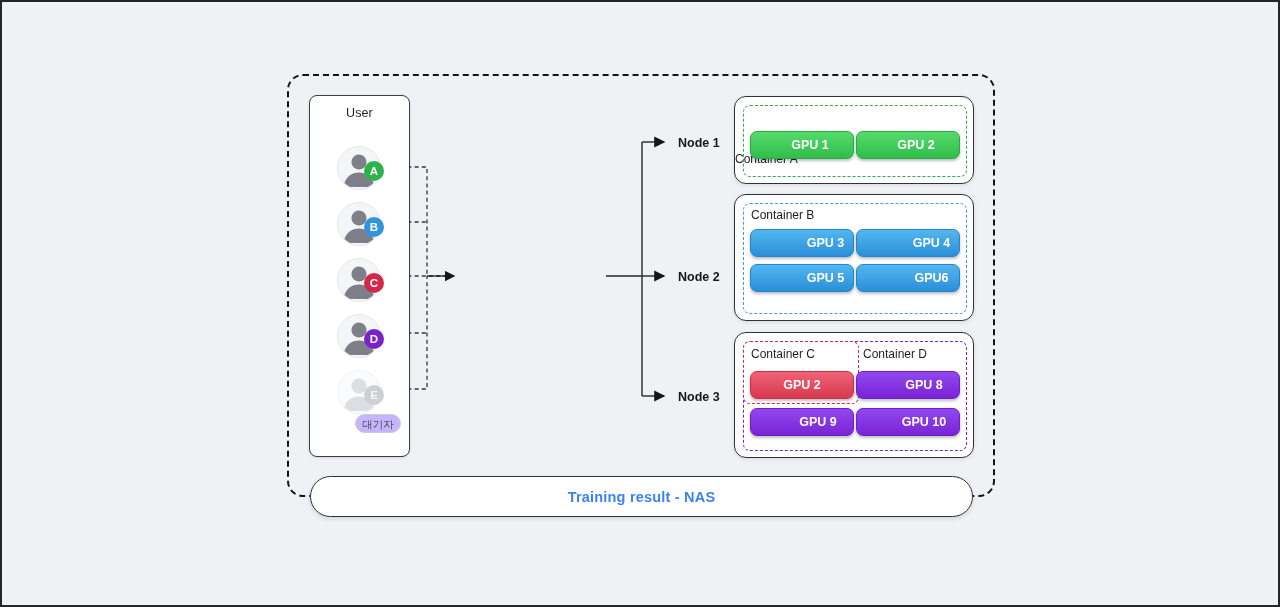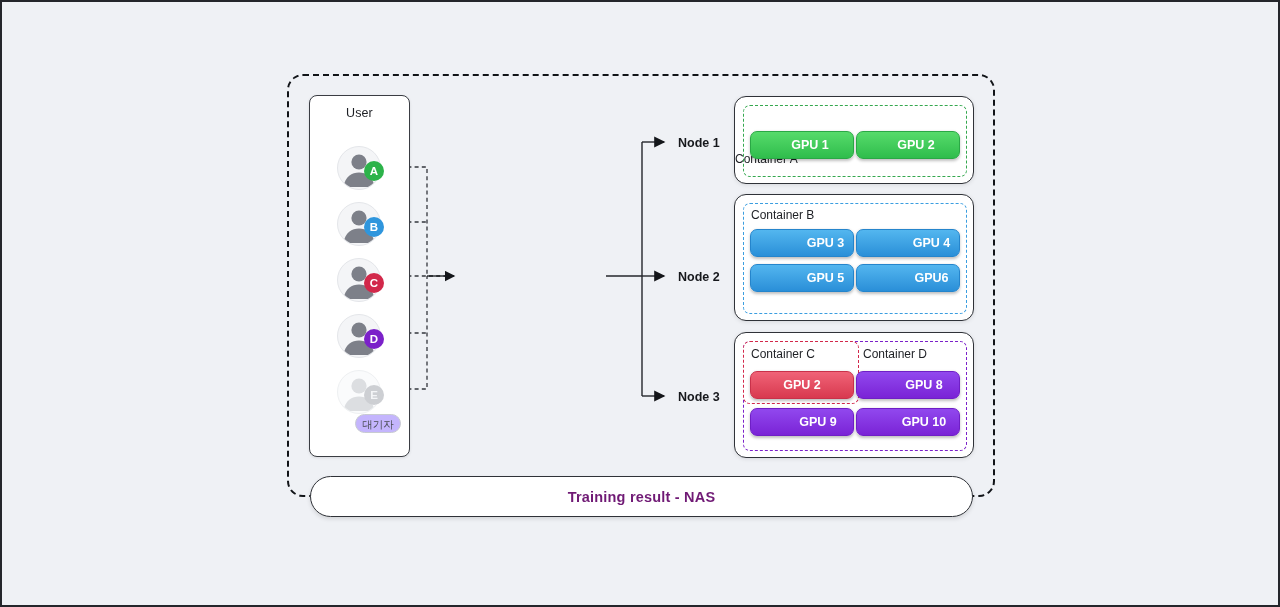--- a/index.html
+++ b/index.html
@@ -100,21 +100,21 @@
   .g-blue{background:linear-gradient(180deg,#53b6ef 0%,#2a8fd8 100%);border:1px solid #2585cc;padding-left:47px;}
   .g-red{background:linear-gradient(180deg,#f06377 0%,#d8394f 100%);border:1px solid #c9314a;}
   .g-purple{background:linear-gradient(180deg,#9148ee 0%,#7a23d6 100%);border:1px solid #6f1fc6;padding-left:32px;}
 
   
   .nas-bar{
     position:absolute;left:308px;top:474px;width:663px;height:41px;
     background:#fff;border:1.5px solid #2f3238;border-radius:21px;
     box-sizing:border-box;box-shadow:0 2px 4px rgba(0,0,0,.12);
     display:flex;align-items:center;justify-content:center;
-    font-size:14.5px;font-weight:bold;color:#701a75;letter-spacing:.2px;
+    font-size:14.5px;font-weight:bold;color:#3b82f6;letter-spacing:.2px;
   }
 
   .flow{position:absolute;left:0;top:0;width:1280px;height:607px;pointer-events:none;}
 </style>
 </head>
 <body>
 
 <div class="canvas">
 
   <div class="system-boundary"></div>

